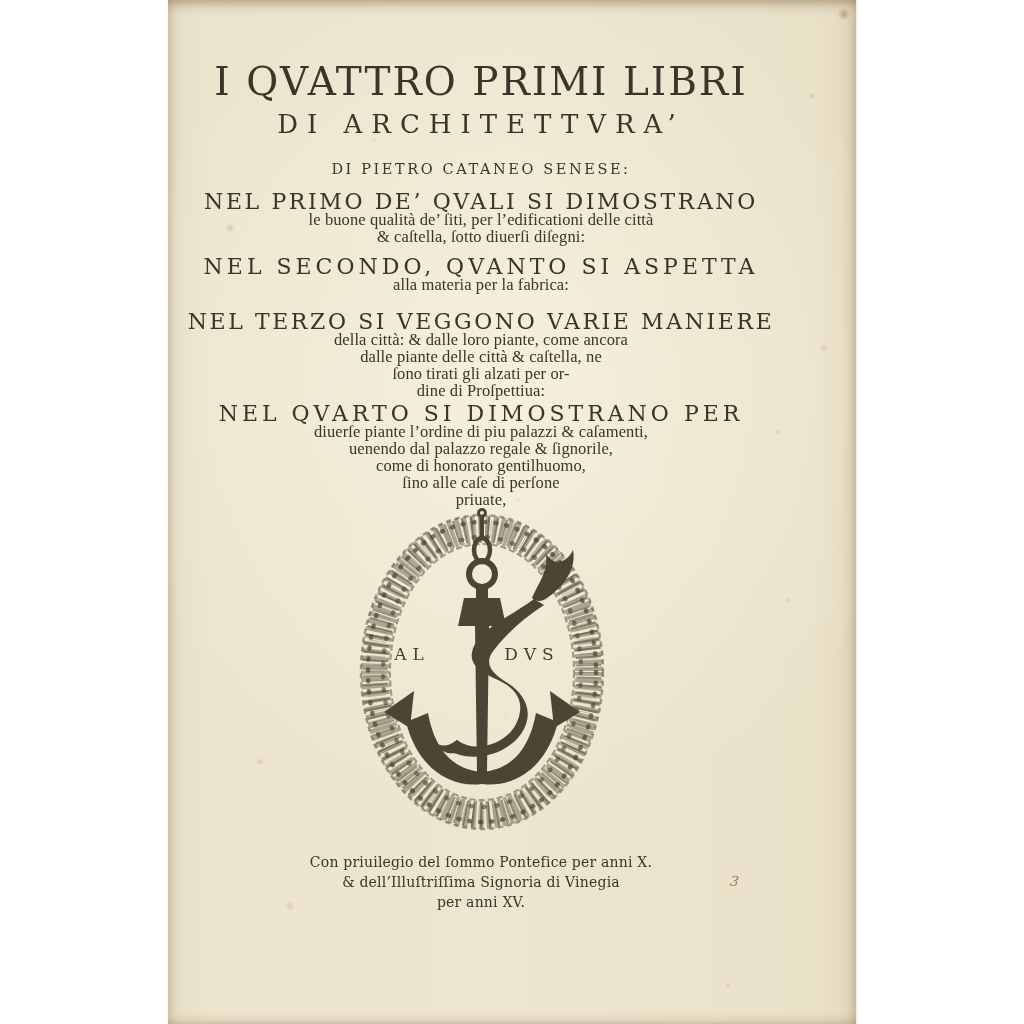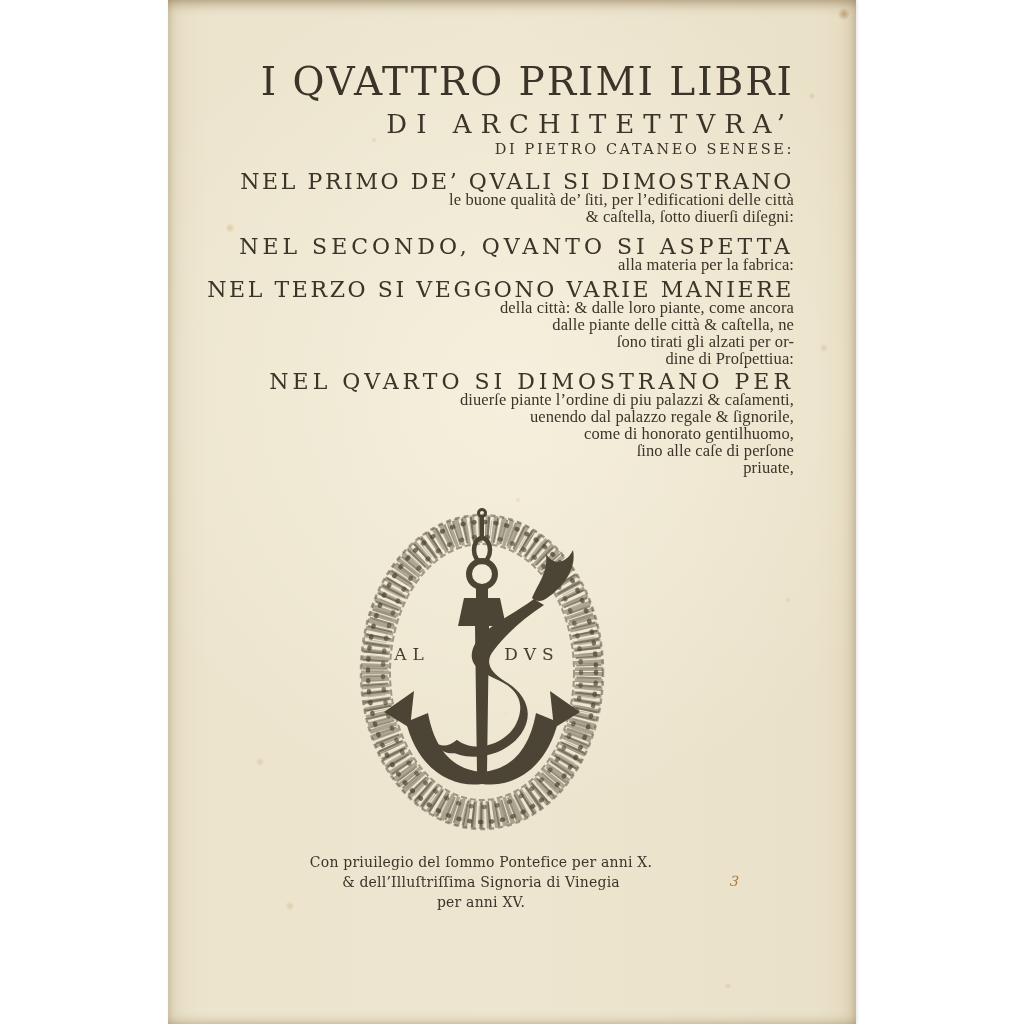--- a/index.html
+++ b/index.html
@@ -32,28 +32,28 @@
       radial-gradient(circle 6px at 92px 762px,  rgba(176,132,66,.26), rgba(176,132,66,0) 70%),
       radial-gradient(circle 4px at 620px 600px, rgba(176,132,66,.22), rgba(176,132,66,0) 70%),
       radial-gradient(circle 7px at 122px 906px, rgba(176,132,66,.26), rgba(176,132,66,0) 70%),
       radial-gradient(circle 5px at 560px 986px, rgba(176,132,66,.24), rgba(176,132,66,0) 70%),
       radial-gradient(circle 4px at 350px 500px, rgba(176,132,66,.18), rgba(176,132,66,0) 70%),
       radial-gradient(circle 9px at 676px 14px,  rgba(140,100,48,.45), rgba(140,100,48,0) 70%),
       radial-gradient(circle 4px at 206px 140px, rgba(176,132,66,.22), rgba(176,132,66,0) 70%);
   }
   .textcol{
     position:absolute;left:0;top:0;width:626px;
-    text-align:right;color:#3a3429;
+    text-align:center;color:#3a3429;
   }
   .t1{font-size:39px;line-height:39px;letter-spacing:2px;margin-top:62px;white-space:nowrap;}
   .t2{font-size:26px;line-height:26px;letter-spacing:9px;margin-top:10px;white-space:nowrap;}
-  .t3{font-size:14.5px;line-height:15px;letter-spacing:2.6px;margin-top:5px;white-space:nowrap;}
+  .t3{font-size:14.5px;line-height:15px;letter-spacing:2.6px;margin-top:25px;white-space:nowrap;}
   .sec-h{font-size:22px;line-height:18px;letter-spacing:2.6px;white-space:nowrap;}
   .sec-h.wide{letter-spacing:4px;}
-  .mt1{margin-top:16px;} .mt2{margin-top:13px;} .mt3{margin-top:8px;} .mt4{margin-top:6px;}
+  .mt1{margin-top:16px;} .mt2{margin-top:13px;} .mt3{margin-top:20px;} .mt4{margin-top:6px;}
   .bl{font-size:16.5px;line-height:17px;letter-spacing:.1px;white-space:nowrap;font-family:Liberation Serif, serif;}
   .device{position:absolute;left:188px;top:506px;width:252px;height:350px;}
   .colophon{
     position:absolute;left:0;top:852px;width:626px;text-align:center;color:#3a3429;
   }
   .cl{font-size:14px;line-height:20px;letter-spacing:.2px;white-space:nowrap;}
   .annot{
     position:absolute;left:562px;top:21px;
     font-size:14px;font-style:italic;color:#a87e3e;transform:rotate(6deg);
   }

